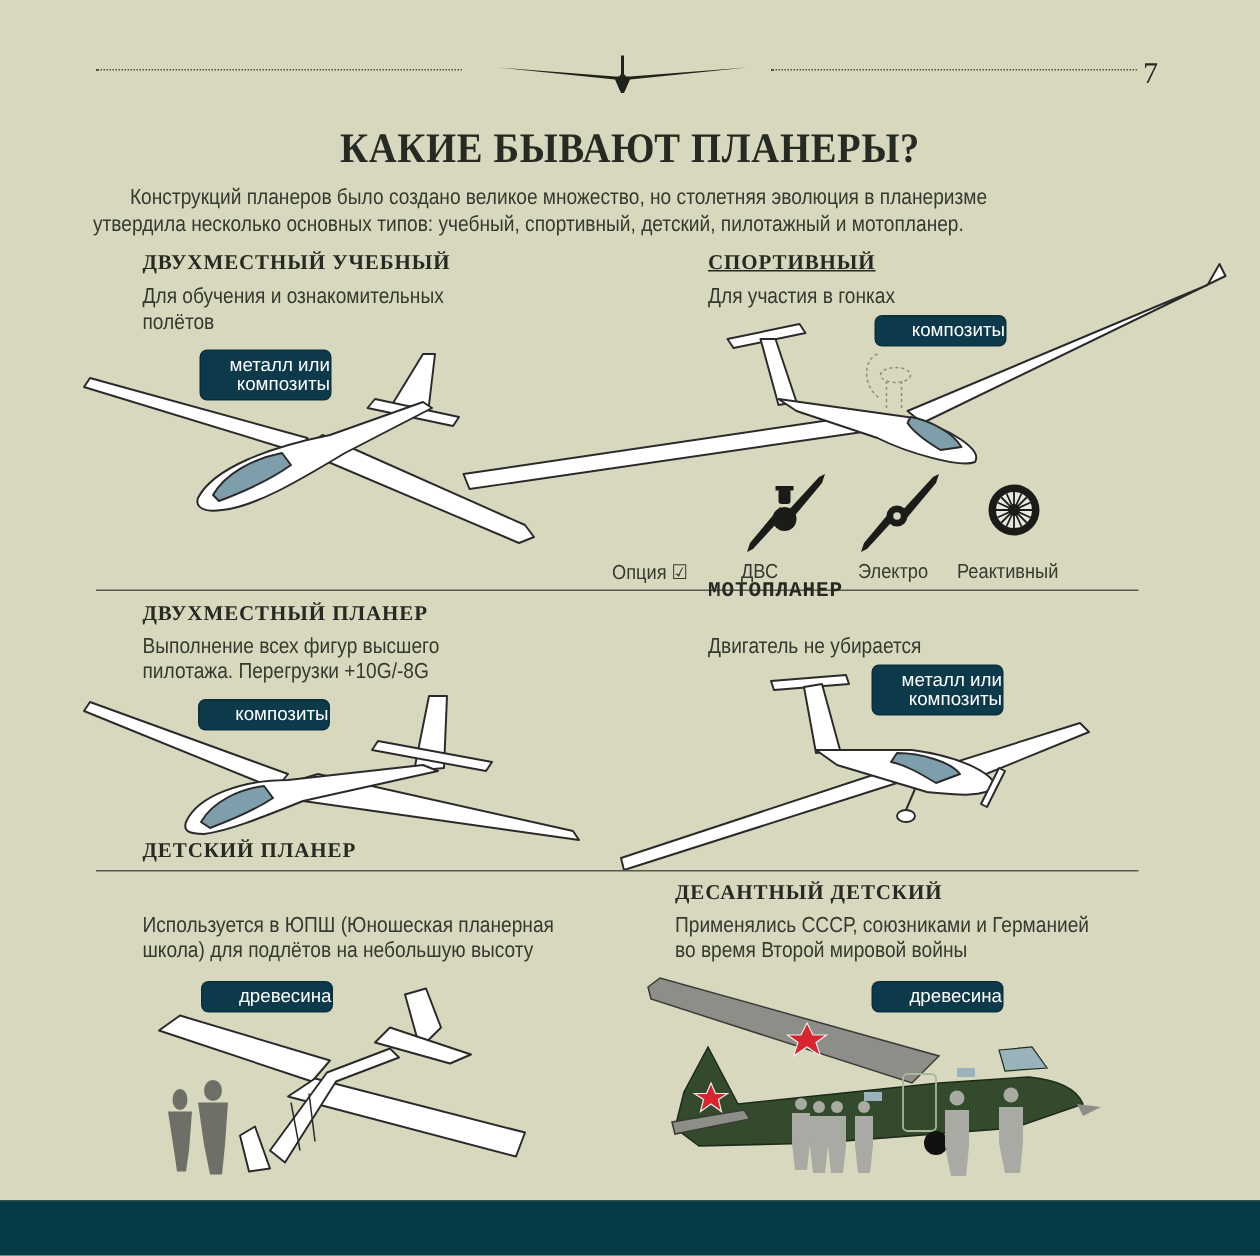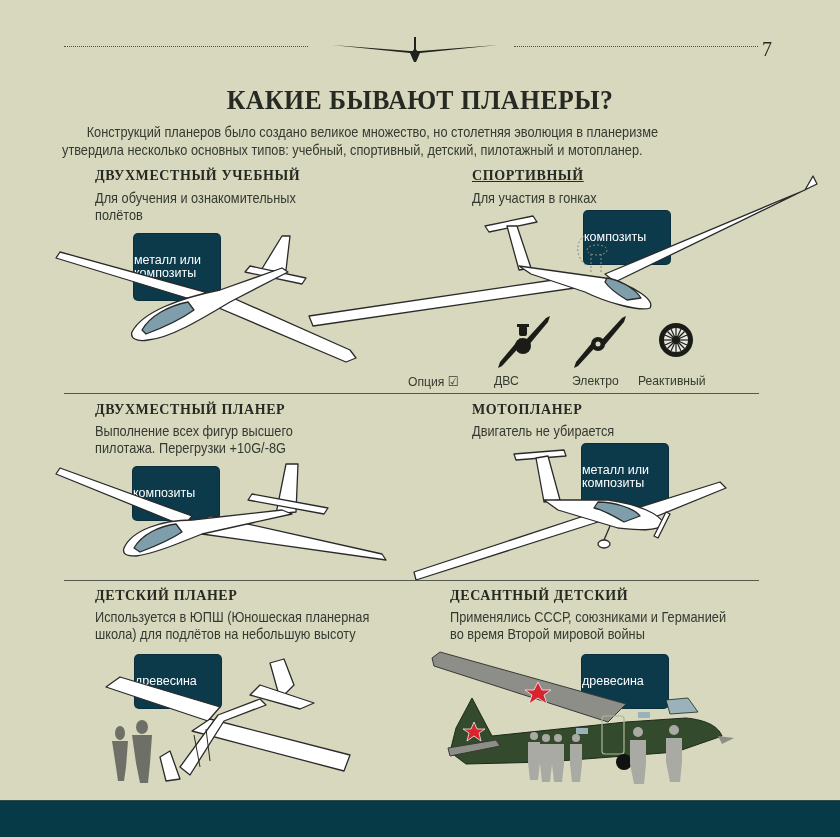--- a/index.html
+++ b/index.html
@@ -41,21 +41,21 @@
     position: absolute;
     font-size: 14.5px; line-height: 17px; color: #353a30;
     transform-origin: left top; transform: scaleX(0.88);
     white-space: nowrap;
   }
   .badge {
     position: absolute;
     background: #0c3a4a; color: #ffffff;
     border-radius: 4px;
     font-size: 12.5px; line-height: 13px;
-    text-align: left; padding: 20px 0;
+    text-align: right; padding: 3px 0;
     box-shadow: 0 0 0 1px #0a2f3c;
   }
   .divider {
     position: absolute; height: 0;
     border-top: 1.5px solid #555a4e;
   }
   .legend-label {
     position: absolute; font-size: 13.5px; color: #353a30;
     transform-origin: left top; transform: scaleX(0.9); white-space: nowrap;
   }
@@ -189,21 +189,21 @@
   <g stroke="#2a2a2a" stroke-width="1.3" fill="#ffffff" stroke-linejoin="round">
     <path d="M4 14 L8 8 L140 56 L132 66 Z"></path>
     <path d="M140 62 L160 56 L330 94 L334 100 L150 74 Z"></path>
     <path d="M224 54 L234 4 L246 4 L244 52 Z"></path>
     <path d="M196 40 L200 34 L276 48 L272 54 Z"></path>
     <path d="M72 88 C80 70 110 60 140 60 L230 50 L240 54 L150 74 C120 86 100 94 84 96 C74 96 70 94 72 88 Z"></path>
     <path d="M82 88 C90 74 108 66 124 64 L130 72 C118 80 104 86 88 92 Z" fill="#7d9eaa"></path>
   </g>
 </svg>
 
-<div class="sec-title" style="left:472px; top:402px;">МОТОПЛАНЕР</div>
+<div class="sec-title" style="left:472px; top:386px;font-family:Liberation Mono, monospace;">МОТОПЛАНЕР</div>
 <div class="sec-desc" style="left:472px; top:423px;">
   <div>Двигатель не убирается</div>
 </div>
 <div class="badge" style="left:582px; top:444px; width:86px;">
   <div>металл или</div>
   <div>композиты</div>
 </div>
 <svg width="320" height="140" style="left:408px; top:444px;" viewBox="0 0 320 140">
   <g stroke="#2a2a2a" stroke-width="1.3" fill="#ffffff" stroke-linejoin="round">
     <path d="M6 128 L8 136 L190 78 L182 70 Z"></path>
@@ -213,21 +213,21 @@
     <path d="M136 56 L200 56 C230 60 252 70 256 80 C248 88 230 86 210 84 L150 66 Z"></path>
     <path d="M190 58 C206 58 226 64 232 72 L216 78 C206 72 196 66 186 64 Z" fill="#7d9eaa"></path>
     <path d="M246 92 L258 68 L262 70 L250 94 Z"></path>
     <ellipse cx="196" cy="100" rx="6" ry="4"></ellipse>
     <line x1="196" y1="96" x2="202" y2="82"></line>
   </g>
 </svg>
 
 <div class="divider" style="left:64px; top:580px; width:695px;"></div>
 
-<div class="sec-title" style="left:95px; top:588px;">ДЕТСКИЙ ПЛАНЕР</div>
+<div class="sec-title" style="left:95px; top:560px;">ДЕТСКИЙ ПЛАНЕР</div>
 <div class="sec-desc" style="left:95px; top:609px;">
   <div>Используется в ЮПШ (Юношеская планерная</div>
   <div>школа) для подлётов на небольшую высоту</div>
 </div>
 <div class="badge" style="left:135px; top:655px; width:86px;">
   <div>древесина</div>
 </div>
 <svg width="270" height="130" style="left:100px; top:655px;" viewBox="0 0 270 130">
 
   <g fill="#6e6f66">

